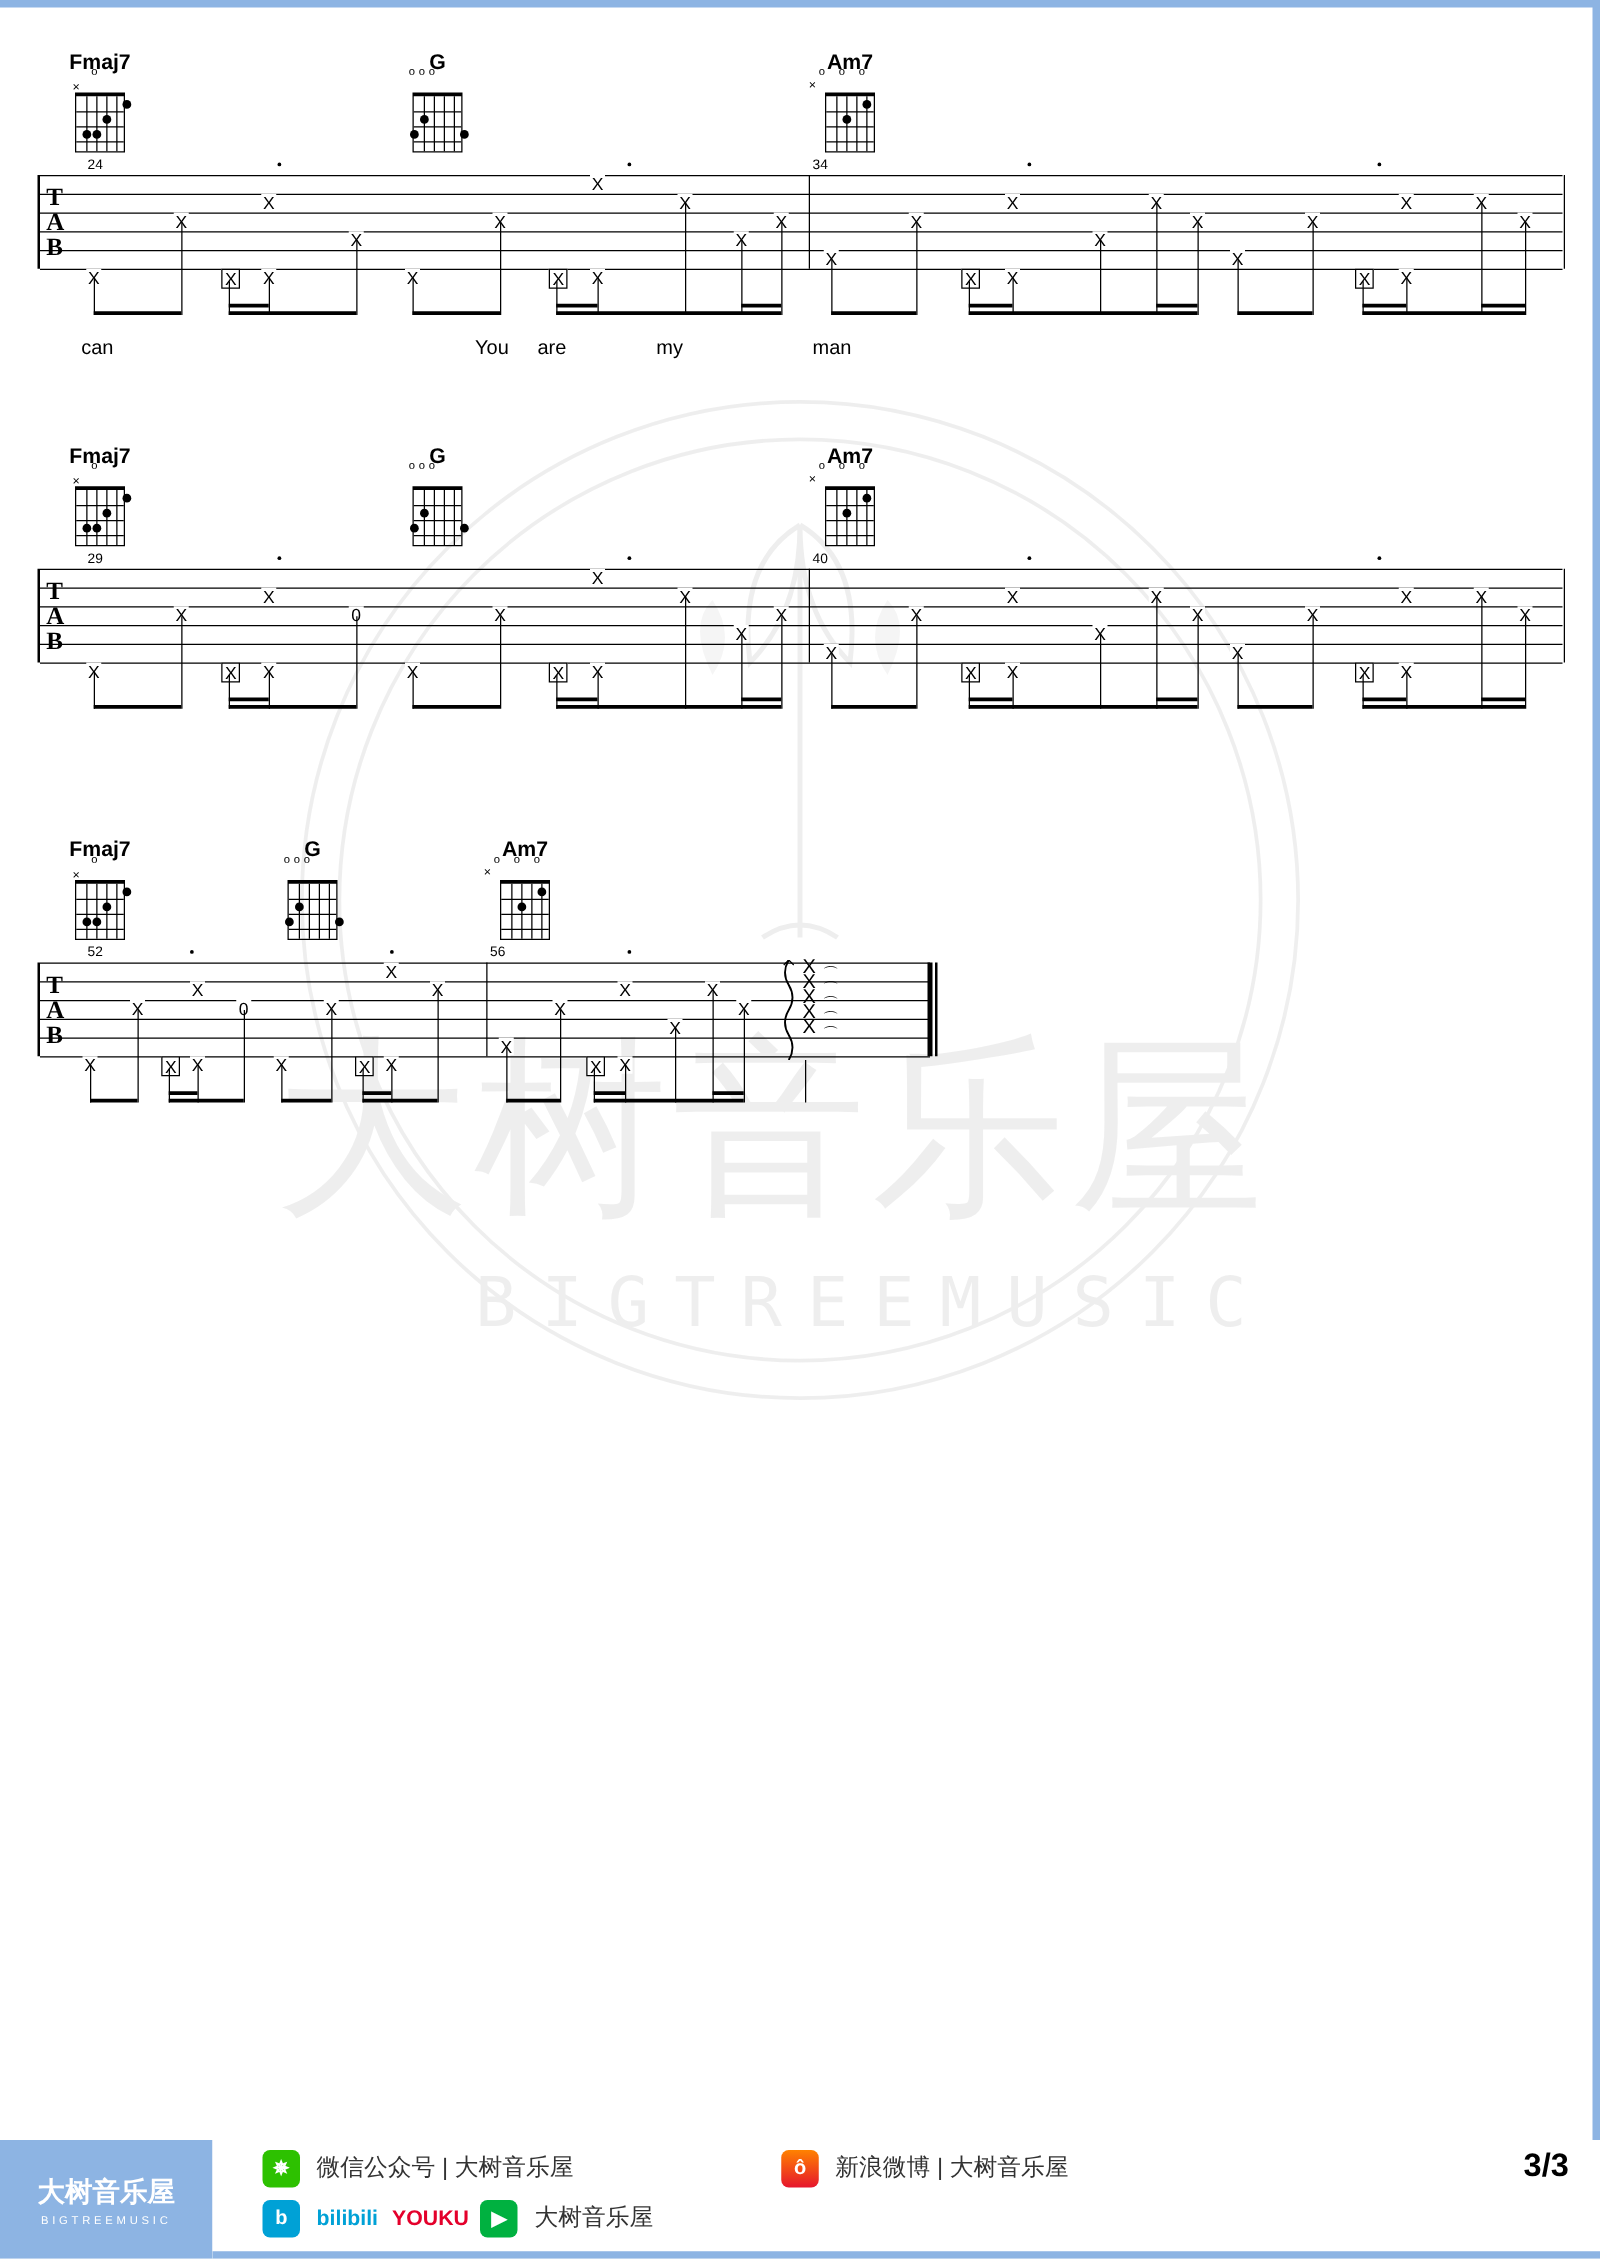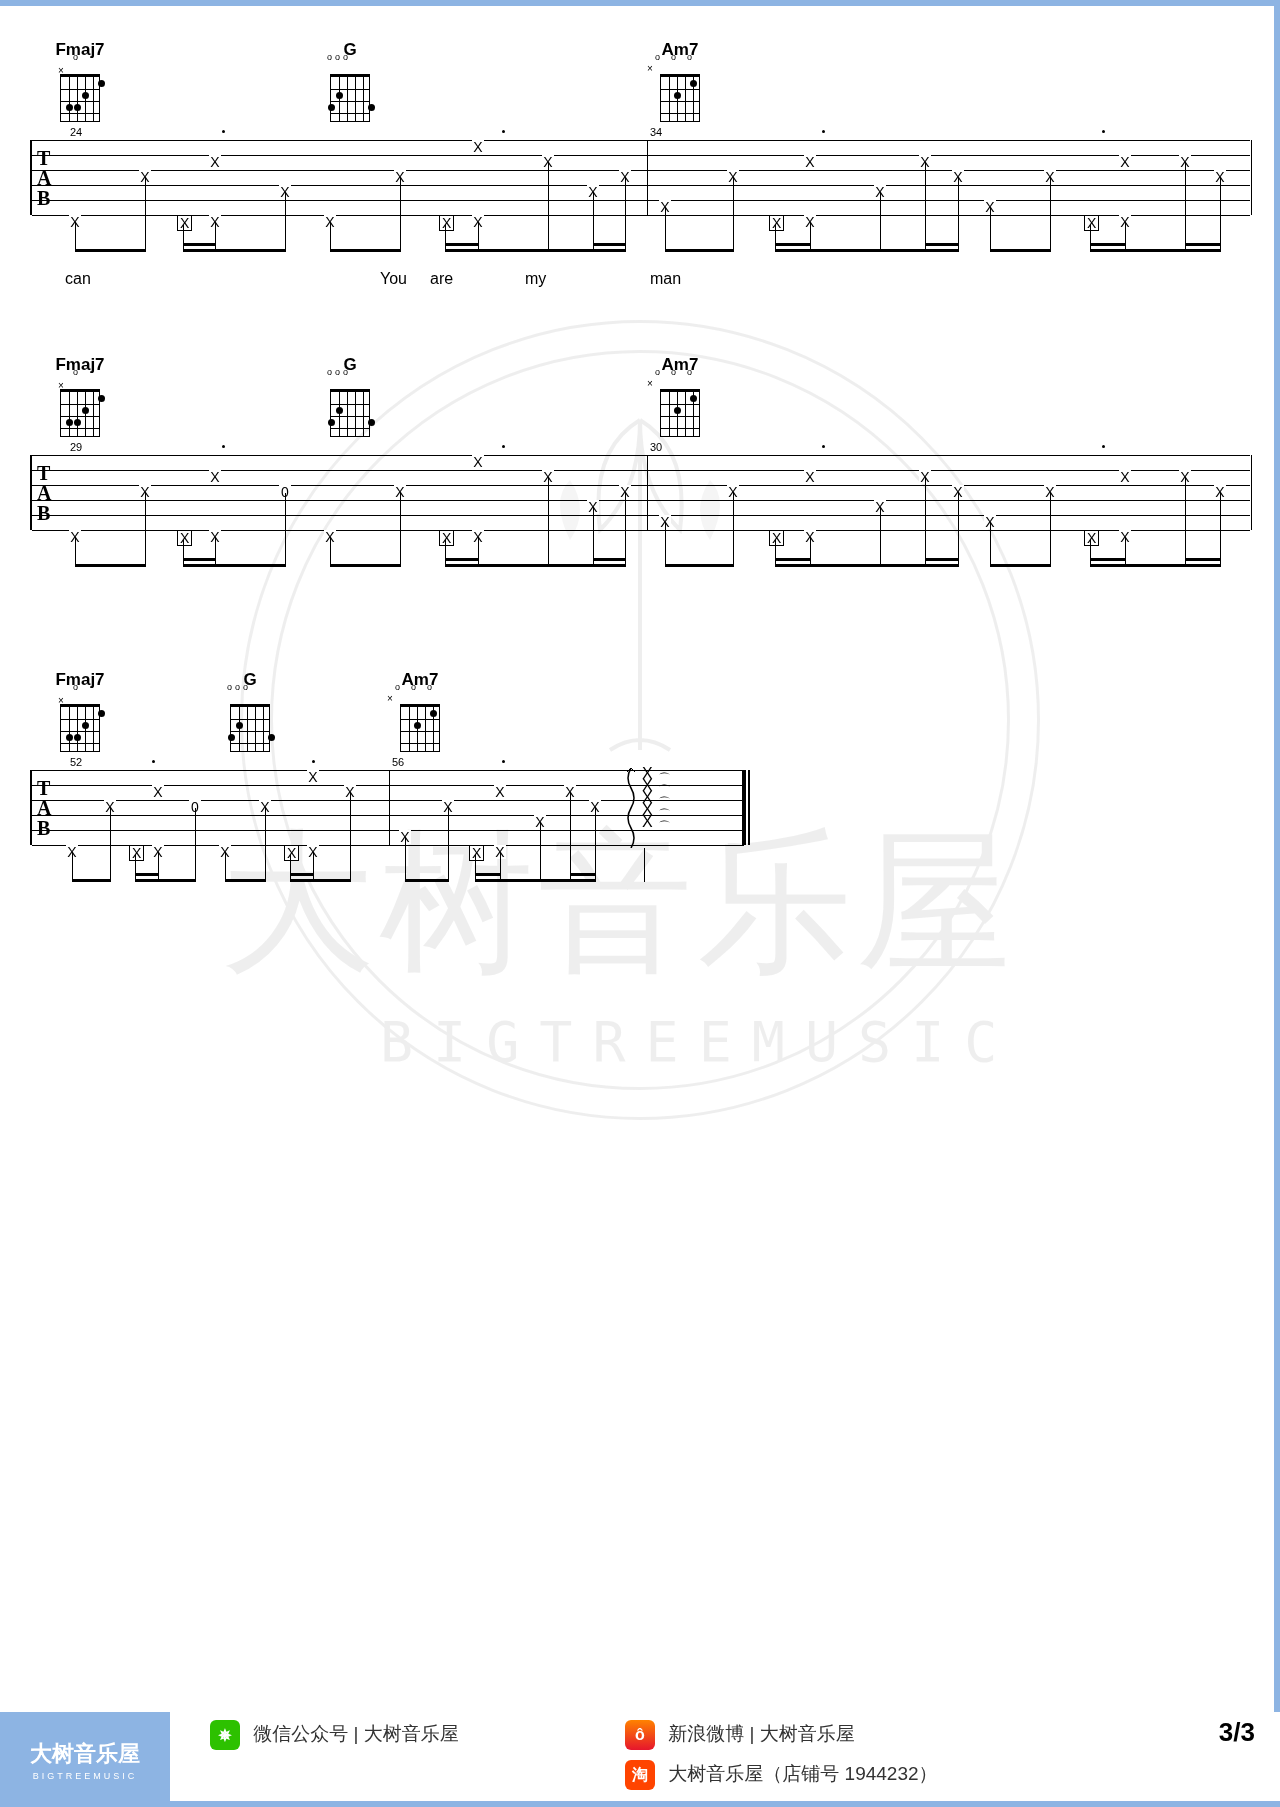--- a/index.html
+++ b/index.html
@@ -352,21 +352,21 @@
     </div>
     <div class="staff">
       <div class="line l0"></div>
         <div class="line l1"></div>
         <div class="line l2"></div>
         <div class="line l3"></div>
         <div class="line l4"></div>
         <div class="line l5"></div>
       <div class="tab-label">T<br>A<br>B</div>
       <div class="bar-num" style="left:38px">29</div>
-      <div class="bar-num" style="left:618px">30</div>
+      <div class="bar-num" style="left:618px">40</div>
       <div class="barline" style="left:615px"></div>
       <div class="barline" style="left:1219px"></div>
       <div class="tick" style="left:190px"></div>
         <div class="tick" style="left:470px"></div>
       <div class="tick" style="left:790px"></div>
         <div class="tick" style="left:1070px"></div>
     </div>
     <div>
 
       <span class="note" style="left:45px;top:165px">X</span>
@@ -559,23 +559,26 @@
 <div class="footer">
   <div class="footer-left">
     <div class="zh">大树音乐屋</div>
     <div class="en">BIGTREEMUSIC</div>
   </div>
   <div class="footer-right">
     <div class="social" style="left:40px;top:8px">
       <span class="ico" style="background:#2dc100">✵</span>
       <span>微信公众号 | 大树音乐屋</span>
     </div>
+    <div class="social" style="left:40px;top:48px">
+      <span class="ico" style="background:#00a1d6">b</span>
+      <span style="color:#00a1d6;font-weight:bold;font-size:17px">bilibili</span>
+      <span style="color:#e4002b;font-weight:bold;margin-left:6px;font-size:17px">YOUKU</span>
+      <span class="ico" style="background:#00b140;margin-left:4px">▶</span>
+      <span>大树音乐屋</span>
+    </div>
     <div class="social" style="left:455px;top:8px">
       <span class="ico" style="background:linear-gradient(#ff8200,#e6162d)">ô</span>
       <span>新浪微博 | 大树音乐屋</span>
     </div>
-    <div class="social" style="left:455px;top:48px">
-      <span class="ico" style="background:#ff4400">淘</span>
-      <span>大树音乐屋（店铺号 1944232）</span>
-    </div>
     <div class="page-num">3/3</div>
   </div>
 </div>
 
 </body></html>

